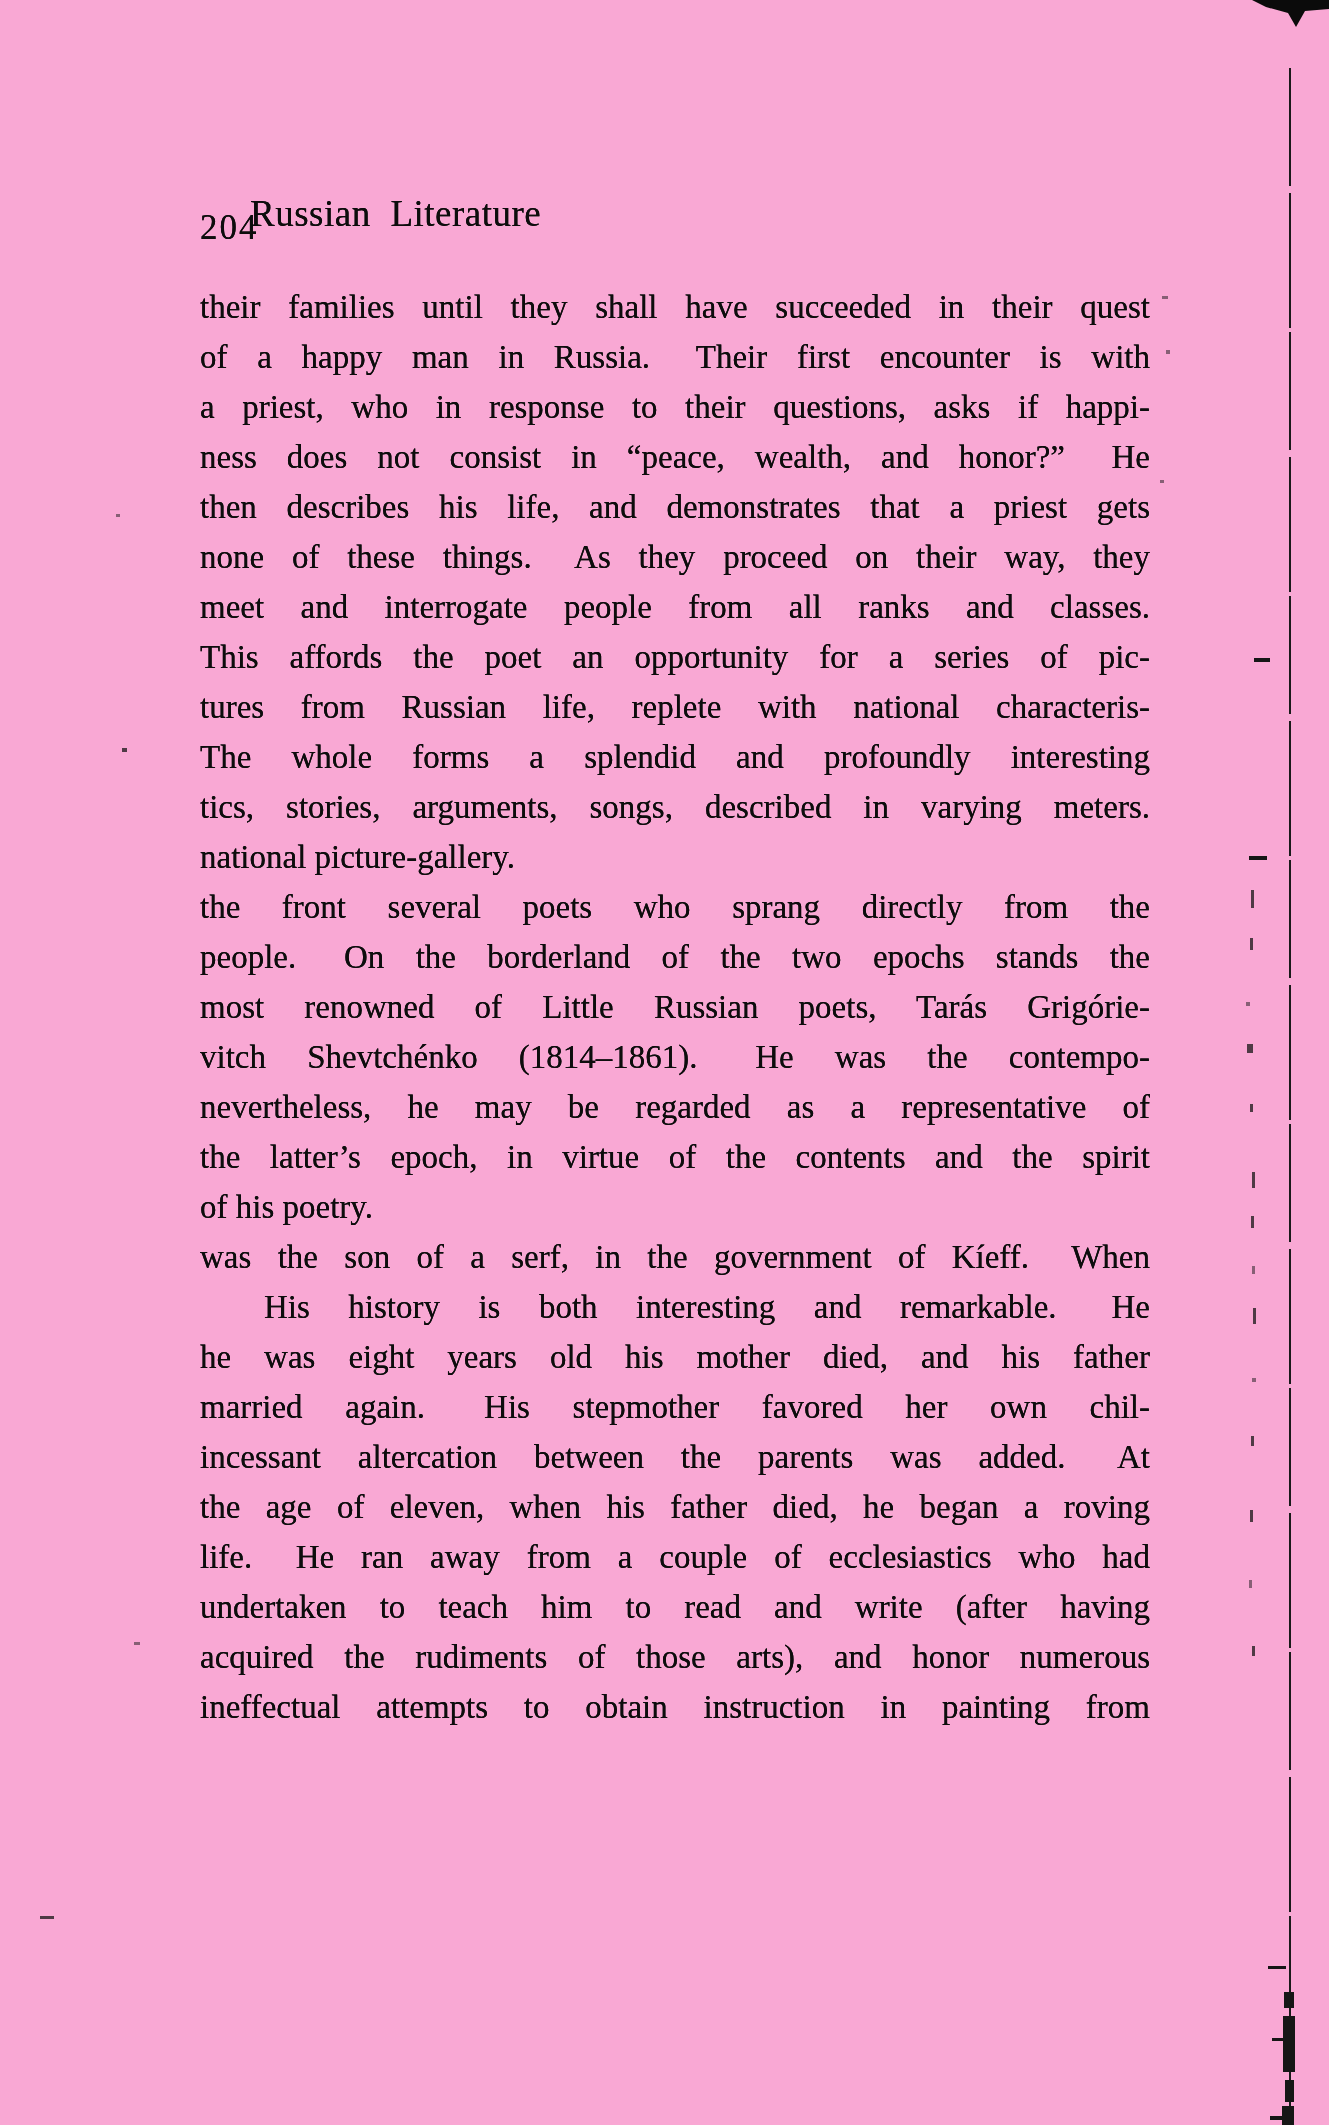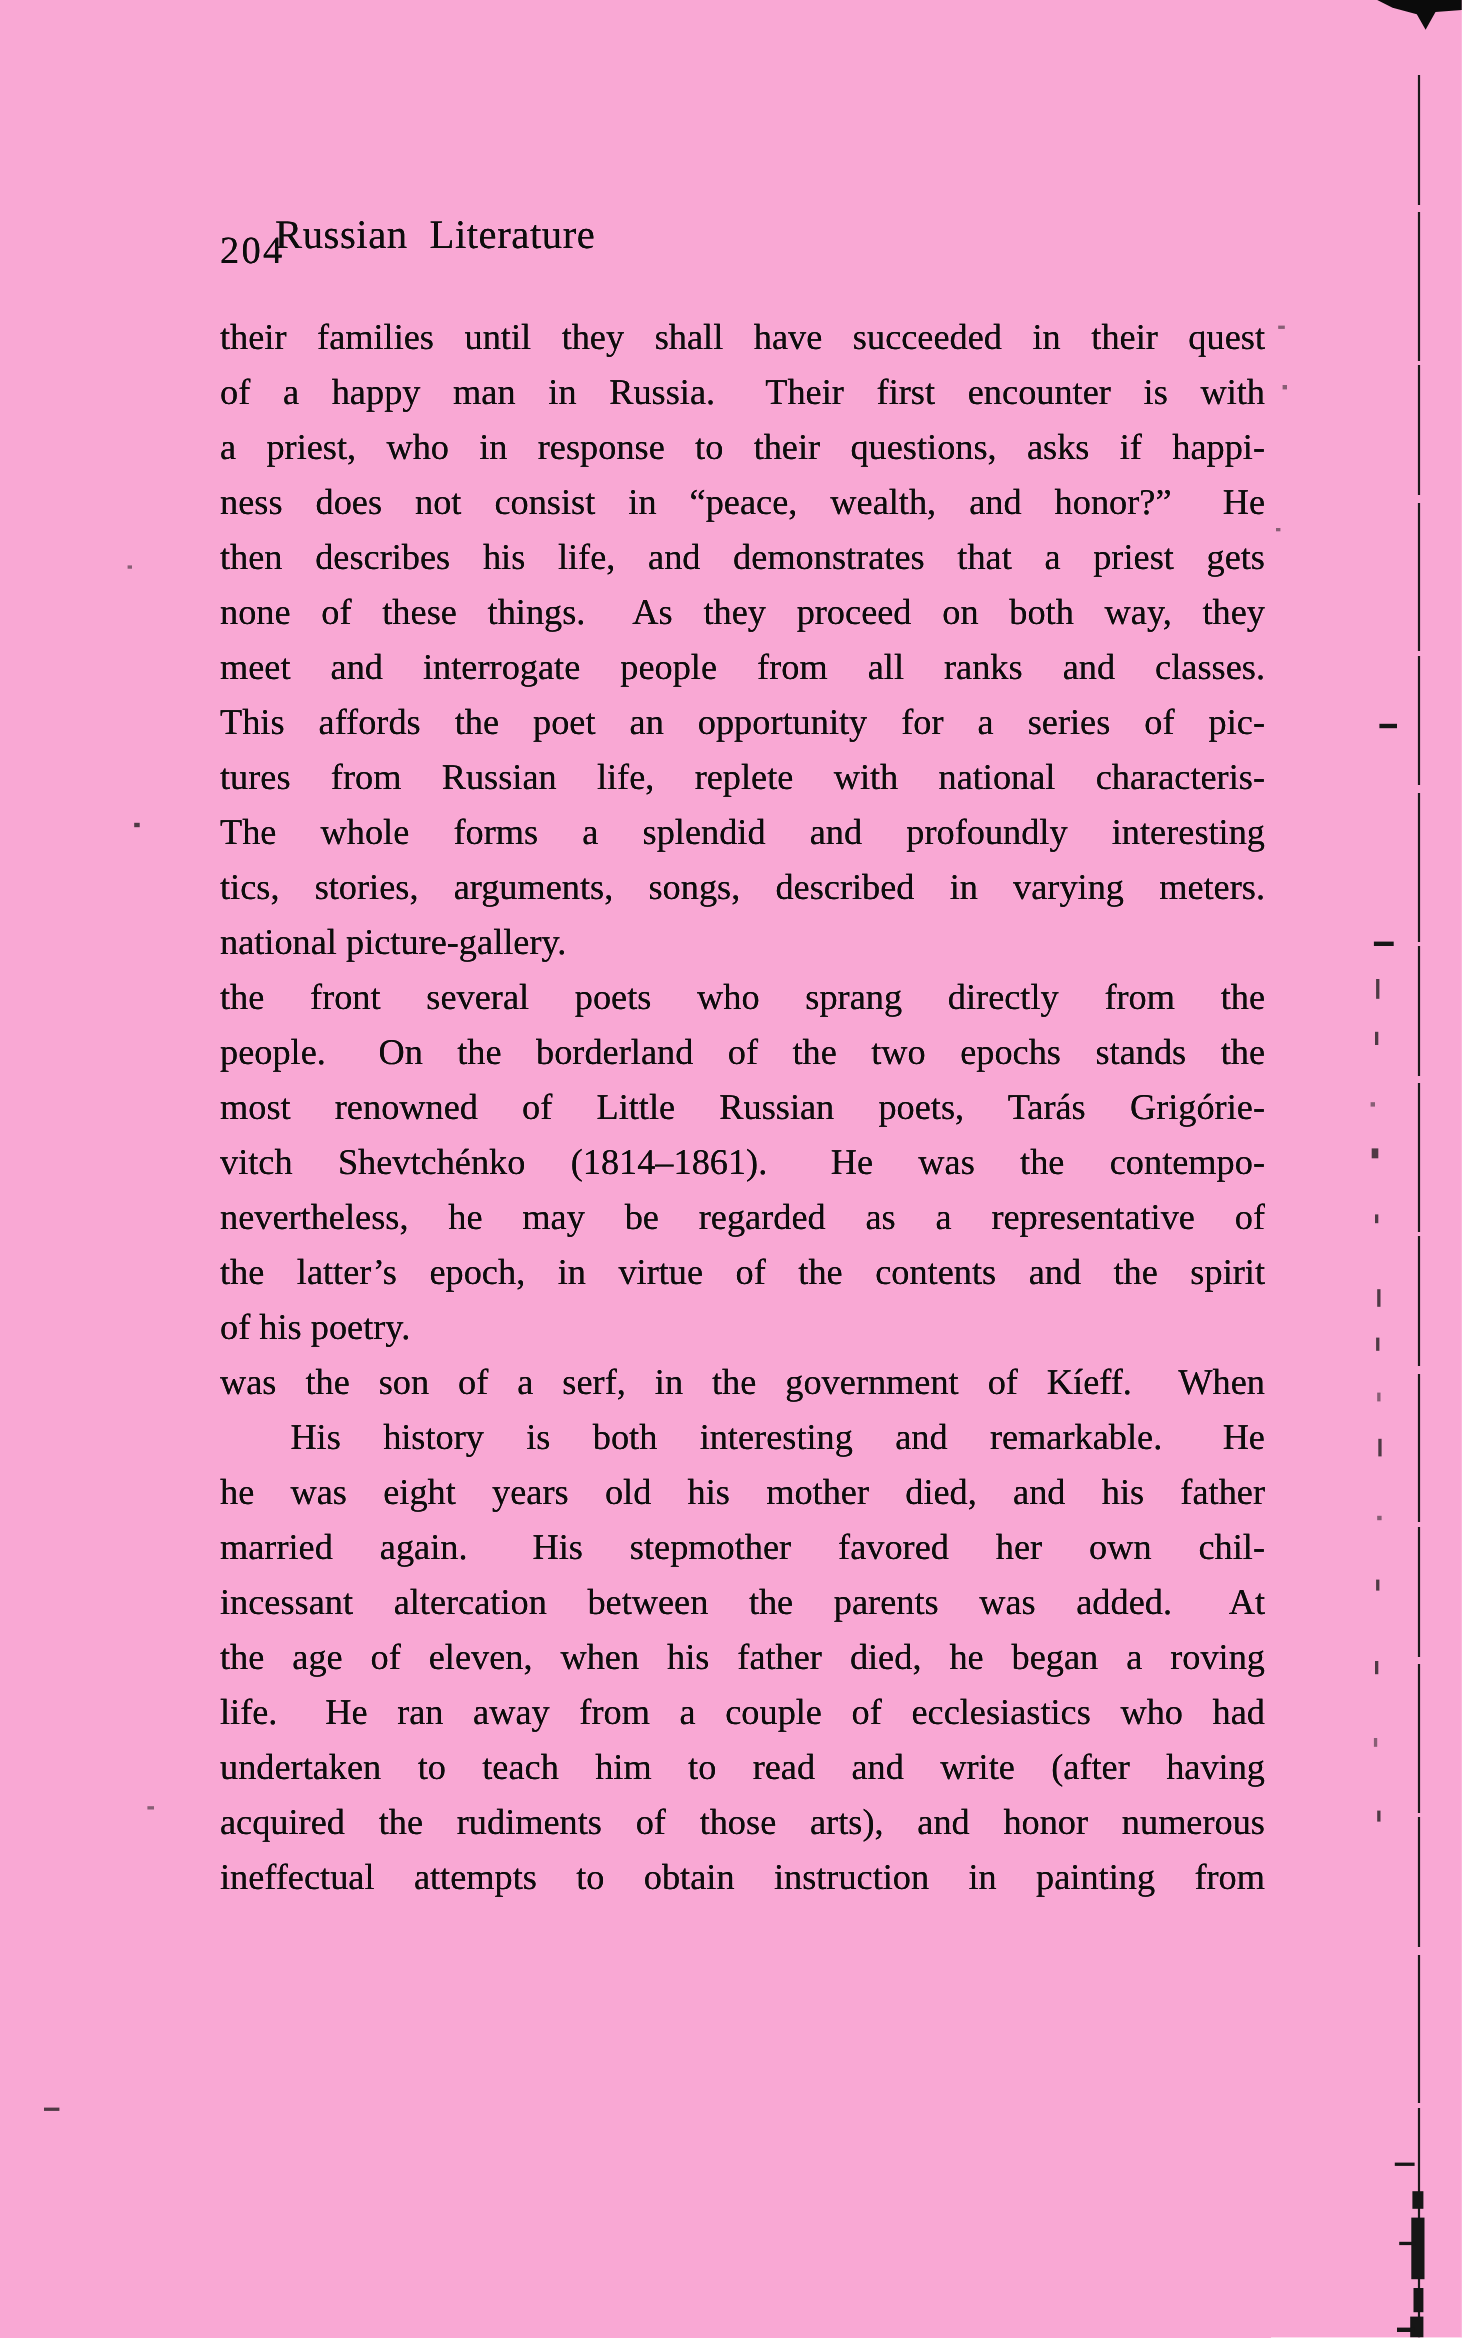--- a/index.html
+++ b/index.html
@@ -89,21 +89,21 @@
   <div class="page-number">204</div>
 
   <div class="running-header">Russian Literature</div>
 
   <div class="text-body">
       <div class="line">their families until they shall have succeeded in their quest</div>
       <div class="line">of a happy man in Russia.  Their first encounter is with</div>
       <div class="line">a priest, who in response to their questions, asks if happi-</div>
       <div class="line">ness does not consist in “peace, wealth, and honor?”  He</div>
       <div class="line">then describes his life, and demonstrates that a priest gets</div>
-      <div class="line">none of these things.  As they proceed on both way, they</div>
+      <div class="line">none of these things.  As they proceed on their way, they</div>
       <div class="line">meet and interrogate people from all ranks and classes.</div>
       <div class="line">This affords the poet an opportunity for a series of pic-</div>
       <div class="line">tures from Russian life, replete with national characteris-</div>
       <div class="line">The whole forms a splendid and profoundly interesting</div>
       <div class="line">tics, stories, arguments, songs, described in varying meters.</div>
       <div class="line lastline">national picture-gallery.</div>
       <div class="line">the front several poets who sprang directly from the</div>
       <div class="line">people.  On the borderland of the two epochs stands the</div>
       <div class="line">most renowned of Little Russian poets, Tarás Grigórie-</div>
       <div class="line">vitch Shevtchénko (1814–1861).  He was the contempo-</div>

